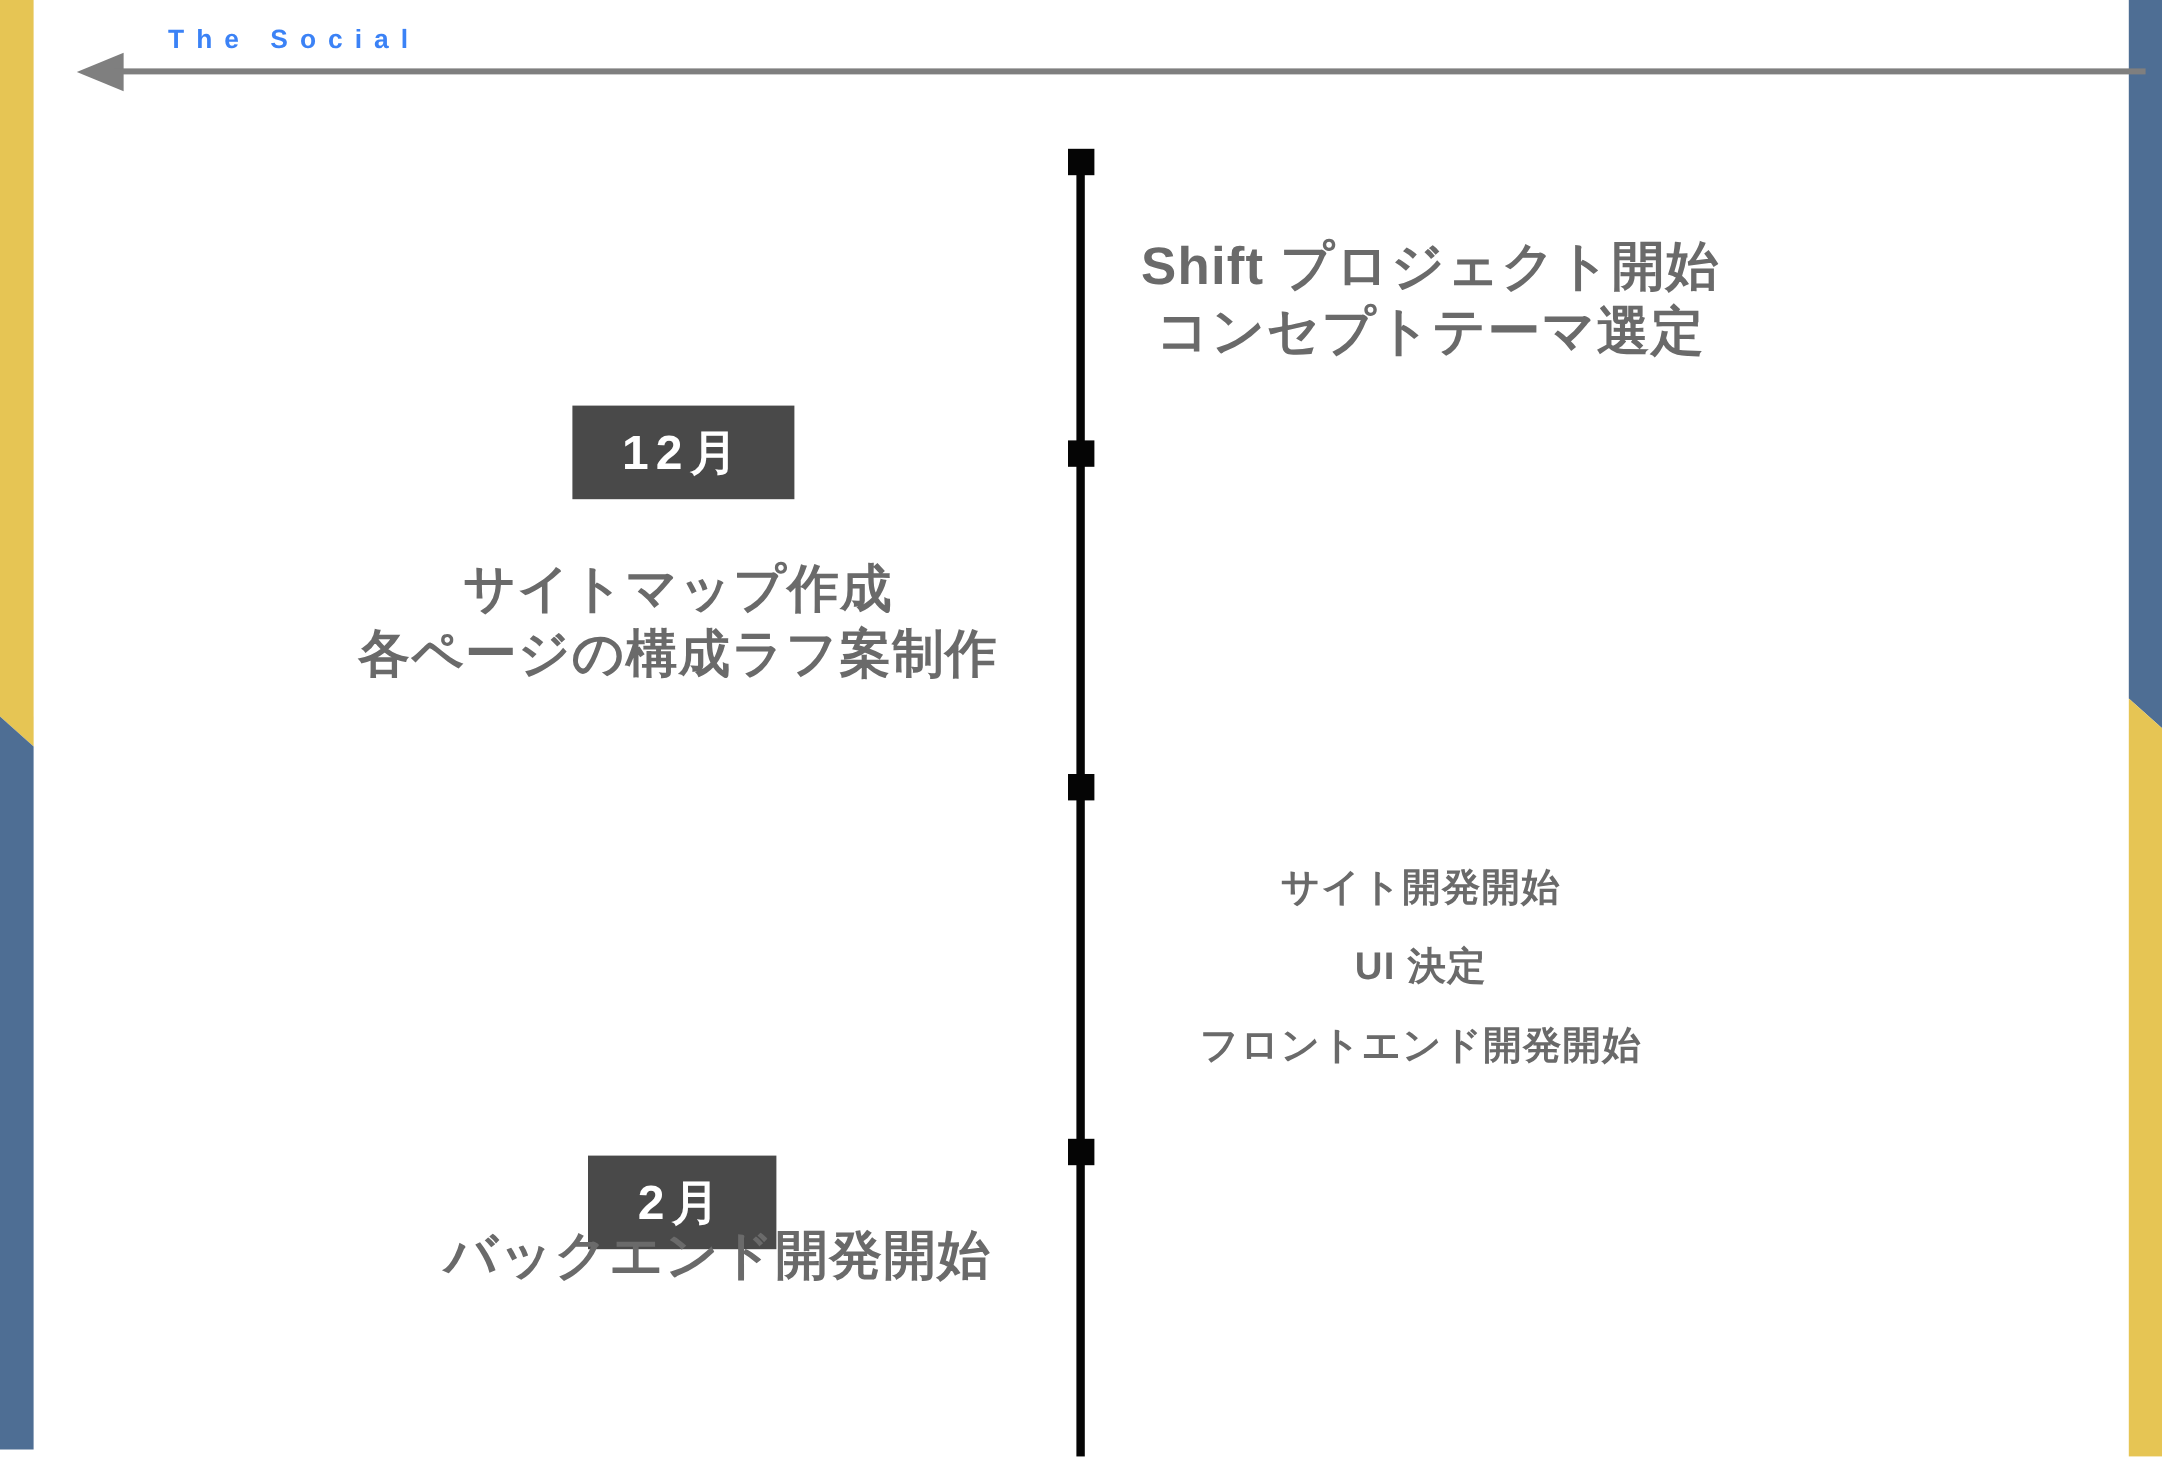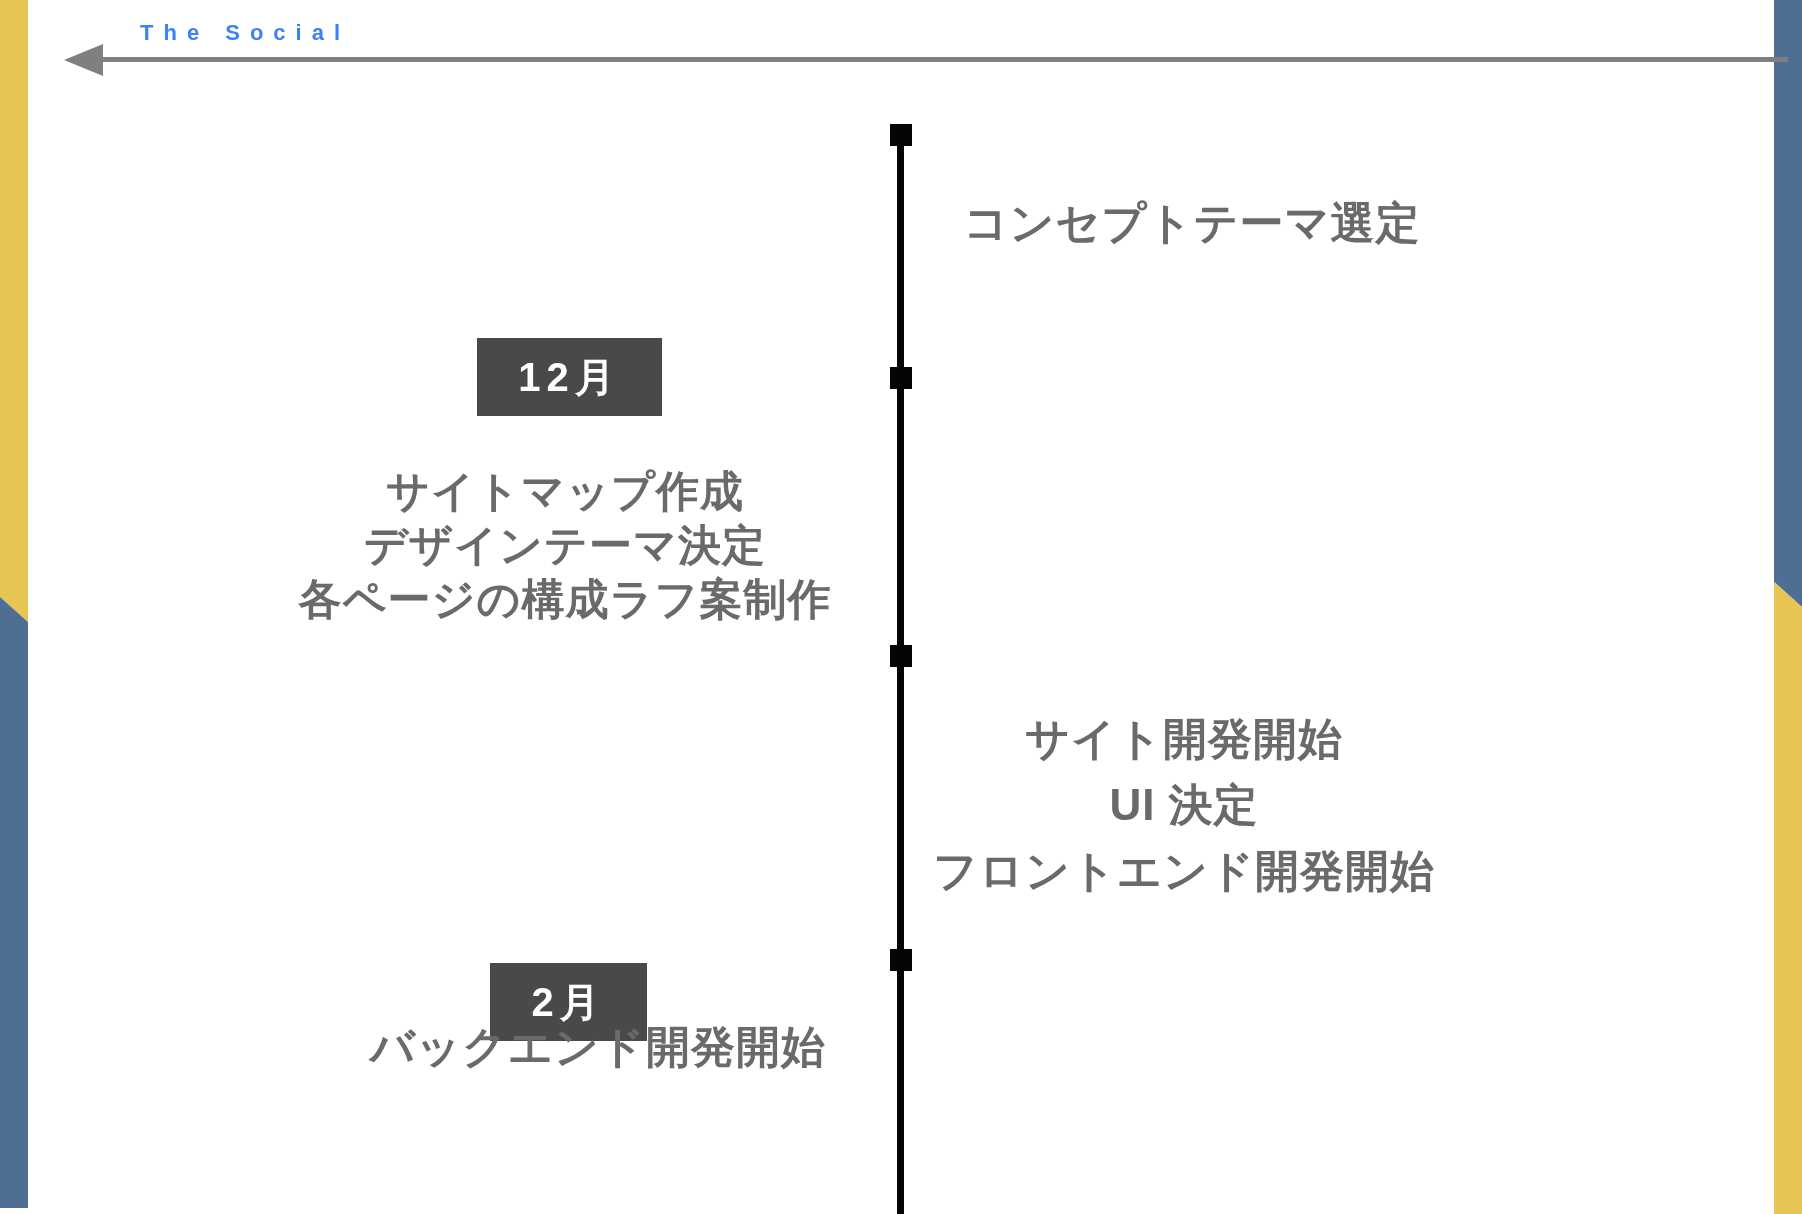--- a/index.html
+++ b/index.html
@@ -75,21 +75,21 @@
     position: absolute;
     color: #6a6a6a;
     font-weight: bold;
     text-align: center;
     letter-spacing: 1px;
     white-space: nowrap;
   }
   .block .line { display: block; }
   .block.t1 { left: 892px; top: 196px; width: 600px; font-size: 44px; line-height: 54px; }
   .block.t2 { left: 265px; top: 432px; width: 600px; font-size: 43px; line-height: 54px; margin-top: 32px; }
-  .block.t3 { left: 884px; top: 706px; width: 600px; font-size: 44px; line-height: 66px; }
+  .block.t3 { left: 884px; top: 706px; width: 600px; font-size: 32px; line-height: 66px; }
   .block.t4 { left: 298px; top: 1020px; width: 600px; font-size: 44px; line-height: 54px; text-align: center; }
 </style>
 </head>
 <body>
 
 <div class="canvas">
 
   <svg class="edge-svg" viewBox="0 0 1802 1214" xmlns="http://www.w3.org/2000/svg">
     <polygon points="0,0 28,0 28,622 0,597" fill="#e6c554"></polygon>
     <polygon points="0,597 28,622 28,1208 0,1208" fill="#4e6e94"></polygon>
@@ -101,27 +101,27 @@
   <div class="arrow-head"></div>
   <div class="arrow-line"></div>
 
   <div class="tl-line"></div>
   <div class="tl-marker m1"></div>
   <div class="tl-marker m2"></div>
   <div class="tl-marker m3"></div>
   <div class="tl-marker m4"></div>
 
   <div class="block t1">
+    <span class="line">Shift プロジェクト開始</span>
     <span class="line">コンセプトテーマ選定</span>
   </div>
 
   <div class="badge b2">12月</div>
   <div class="block t2">
     <span class="line">サイトマップ作成</span>
-    <span class="line">デザインテーマ決定</span>
     <span class="line">各ページの構成ラフ案制作</span>
   </div>
 
   <div class="block t3">
     <span class="line">サイト開発開始</span>
     <span class="line">UI 決定</span>
     <span class="line">フロントエンド開発開始</span>
   </div>
 
   <div class="badge b4">2月</div>

